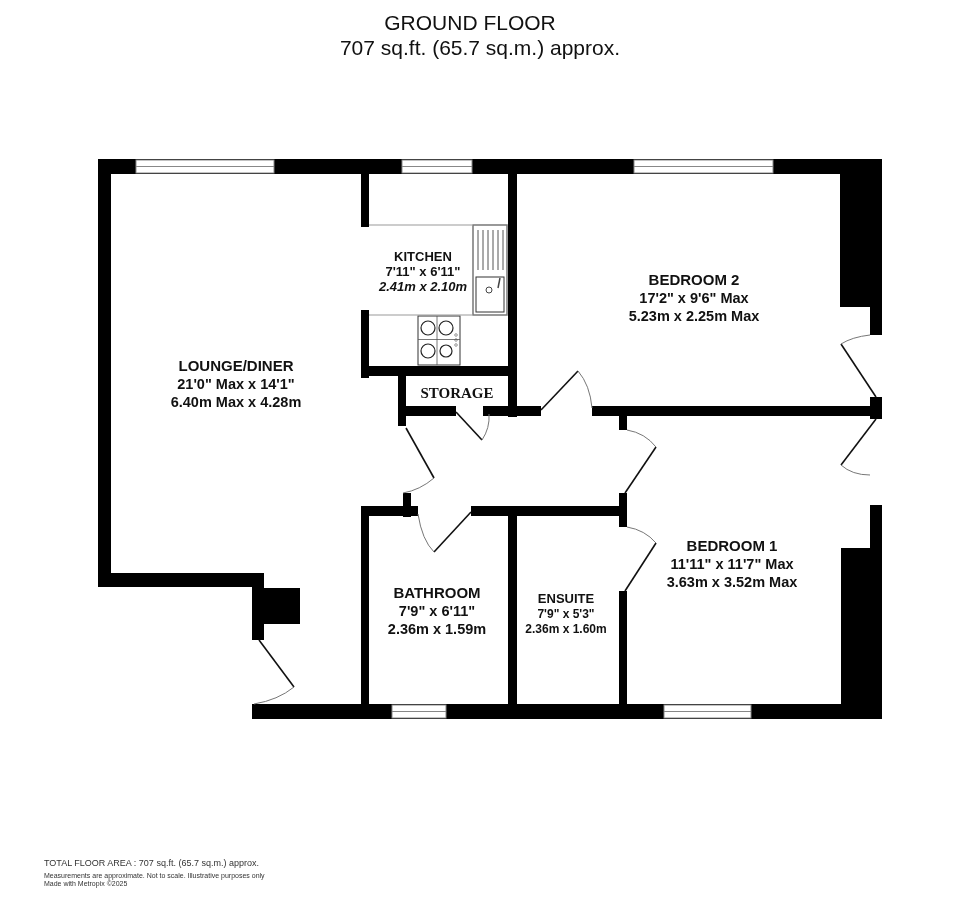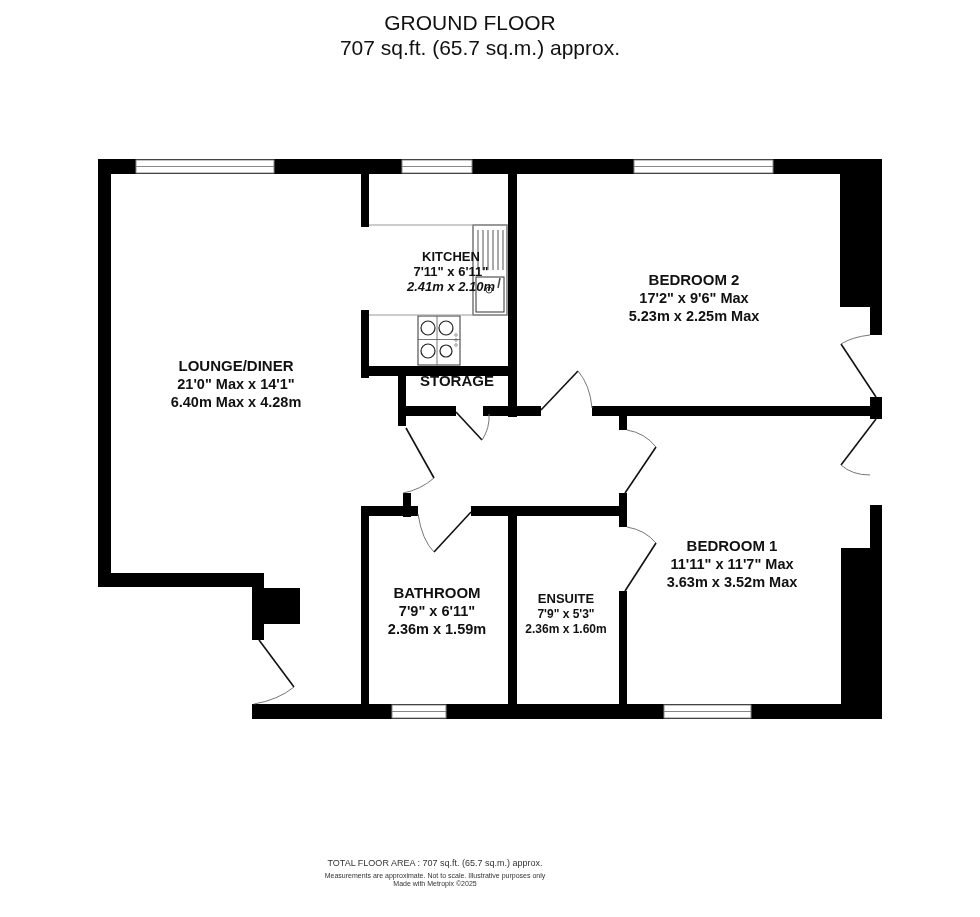--- a/index.html
+++ b/index.html
@@ -12,21 +12,21 @@
   .win { fill:#fff; stroke:#888; stroke-width:1; }
   .door { stroke:#111; stroke-width:1.6; fill:none; }
   .arc { stroke:#777; stroke-width:1; fill:none; }
   .fix { fill:#fff; stroke:#333; stroke-width:1; }
   .room { position:absolute; text-align:center; font-weight:bold; color:#111; transform:translateX(-50%); white-space:nowrap; }
   .room .name { font-size:15px; line-height:18px; }
   .room .dim { font-size:14.5px; line-height:18px; }
   .room.small .name { font-size:13px; line-height:16px; }
   .room.small .dim { font-size:12px; line-height:15px; }
   .storage { font-size:16px; }
-  .footer { position:absolute; left:0; width:870px; text-align:center; color:#333; }
+  .footer { position:absolute; left:0; width:870px; color:#333;padding-left:44px; }
   .f1 { top:858px; font-size:9px; }
   .f2 { top:872px; font-size:7px; }
   .f3 { top:880px; font-size:7px; }
 </style>
 </head>
 <body>
 
 <div class="title t1">GROUND FLOOR</div>
 <div class="title t2">707 sq.ft. (65.7 sq.m.) approx.</div>
 
@@ -171,33 +171,33 @@
   <line x1="369" y1="225" x2="508" y2="225" stroke="#999" stroke-width="1"></line>
   <line x1="369" y1="315" x2="508" y2="315" stroke="#999" stroke-width="1"></line>
 </svg>
 
 <div class="room" style="left:236px; top:357px;">
   <div class="name">LOUNGE/DINER</div>
   <div class="dim">21'0" Max x 14'1"</div>
   <div class="dim">6.40m Max x 4.28m</div>
 </div>
 
-<div class="room" style="left:423px; top:249px;margin-left:28px;">
+<div class="room" style="left:423px; top:249px;">
   <div class="name" style="font-size:13px;line-height:15px;">KITCHEN</div>
   <div class="dim" style="font-size:13px;line-height:15px;">7'11"  x 6'11"</div>
   <div class="dim" style="font-size:13px;line-height:15px;font-style:italic;">2.41m  x 2.10m</div>
 </div>
 
 <div class="room" style="left:694px; top:271px;">
   <div class="name">BEDROOM 2</div>
   <div class="dim">17'2"  x 9'6" Max</div>
   <div class="dim">5.23m  x 2.25m Max</div>
 </div>
 
-<div class="room" style="left:457px; top:372px;">
+<div class="room" style="left:457px; top:384px;font-family:Liberation Serif, serif;">
   <div class="name storage">STORAGE</div>
 </div>
 
 <div class="room" style="left:732px; top:537px;">
   <div class="name">BEDROOM 1</div>
   <div class="dim">11'11"  x 11'7" Max</div>
   <div class="dim">3.63m  x 3.52m Max</div>
 </div>
 
 <div class="room" style="left:437px; top:584px;">

